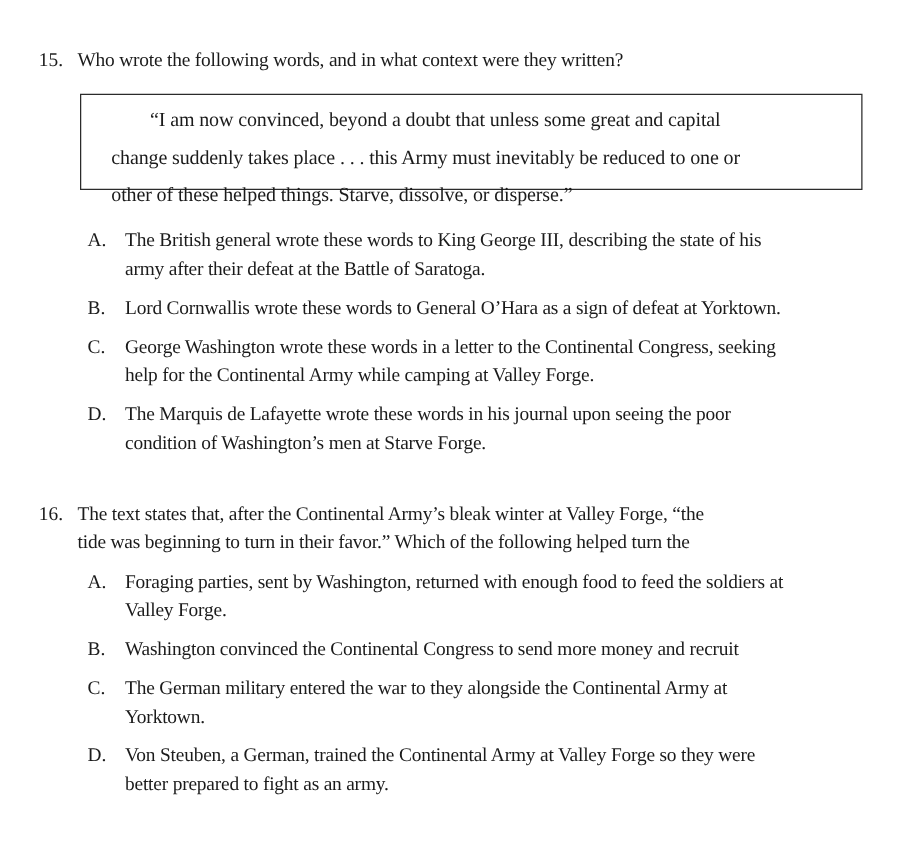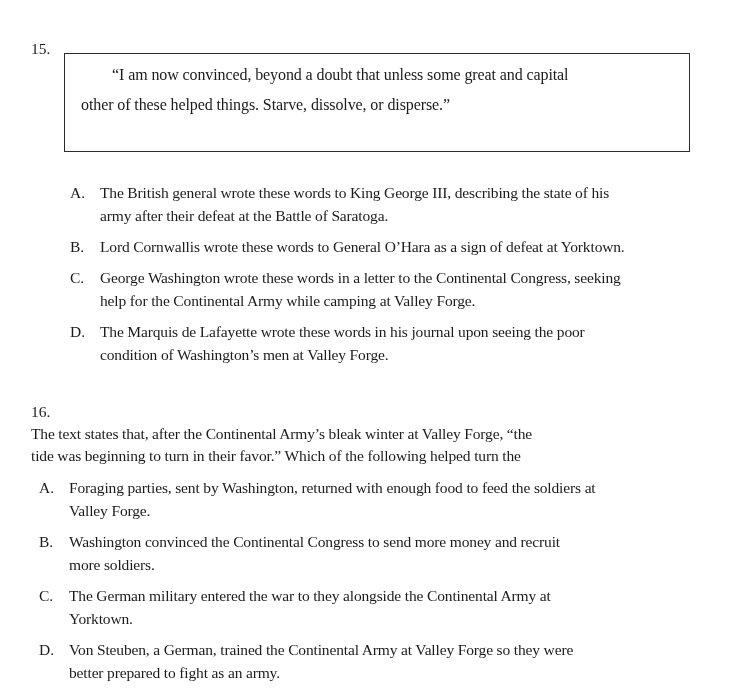--- a/index.html
+++ b/index.html
@@ -29,23 +29,23 @@
     white-space: nowrap;
     font-size: 15.5px;
     line-height: 22px;
     letter-spacing: -0.15px;
   }
   
   .quote-box {
     box-sizing: border-box;
     margin: 15px 0 0 2px;
     width: 626px;
-    height: 99px;
+    height: 77px;
     border: 1.5px solid #2b2b2b;
-    padding: 6px 18px 0 16px;
+    padding: 6px 18px 0 24px;
   }
   .qline {
     display: block;
     white-space: nowrap;
     font-size: 16px;
     line-height: 30px;
     letter-spacing: -0.1px;
   }
   .qline.first { padding-left: 31px; }
   
@@ -55,34 +55,36 @@
   .opt-letter {
     flex: none;
     box-sizing: border-box;
     width: 38px;
     padding-left: 8px;
     font-size: 15.5px;
     line-height: 23px;
   }
   .opt-text { flex: 1 1 auto; min-width: 0; }
   .opt-text .line { line-height: 23px; }
-  .question-16 { margin-top: 27px; flex-direction: column; }
+  .question-16 { margin-top: 27px; }
   .q16-prompt .line { line-height: 22px; }
 </style>
 </head>
 <body>
 
 <div class="page">
 
   <section class="q-row">
     <span class="q-num">15.</span>
     <div class="q-body">
+      <span class="line">Who wrote the following words, and in what context were they written?</span>
 
       <div class="quote-box">
         <span class="qline first">“I am now convinced, beyond a doubt that unless some great and capital</span>
+        <span class="qline">change suddenly takes place . . . this Army must inevitably be reduced to one or</span>
         <span class="qline">other of these helped things. Starve, dissolve, or disperse.”</span>
       </div>
 
       <div class="options">
         <div class="opt">
           <span class="opt-letter">A.</span>
           <span class="opt-text">
             <span class="line">The British general wrote these words to King George III, describing the state of his</span>
             <span class="line">army after their defeat at the Battle of Saratoga.</span>
           </span>
@@ -97,21 +99,21 @@
           <span class="opt-letter">C.</span>
           <span class="opt-text">
             <span class="line">George Washington wrote these words in a letter to the Continental Congress, seeking</span>
             <span class="line">help for the Continental Army while camping at Valley Forge.</span>
           </span>
         </div>
         <div class="opt">
           <span class="opt-letter">D.</span>
           <span class="opt-text">
             <span class="line">The Marquis de Lafayette wrote these words in his journal upon seeing the poor</span>
-            <span class="line">condition of Washington’s men at Valley Forge.</span>
+            <span class="line">condition of Washington’s men at Starve Forge.</span>
           </span>
         </div>
       </div>
     </div>
   </section>
 
   <section class="q-row question-16">
     <span class="q-num">16.</span>
     <div class="q-body">
       <span class="q16-prompt">
@@ -124,21 +126,20 @@
           <span class="opt-letter">A.</span>
           <span class="opt-text">
             <span class="line">Foraging parties, sent by Washington, returned with enough food to feed the soldiers at</span>
             <span class="line">Valley Forge.</span>
           </span>
         </div>
         <div class="opt">
           <span class="opt-letter">B.</span>
           <span class="opt-text">
             <span class="line">Washington convinced the Continental Congress to send more money and recruit</span>
-            <span class="line">more soldiers.</span>
           </span>
         </div>
         <div class="opt">
           <span class="opt-letter">C.</span>
           <span class="opt-text">
             <span class="line">The German military entered the war to they alongside the Continental Army at</span>
             <span class="line">Yorktown.</span>
           </span>
         </div>
         <div class="opt">

